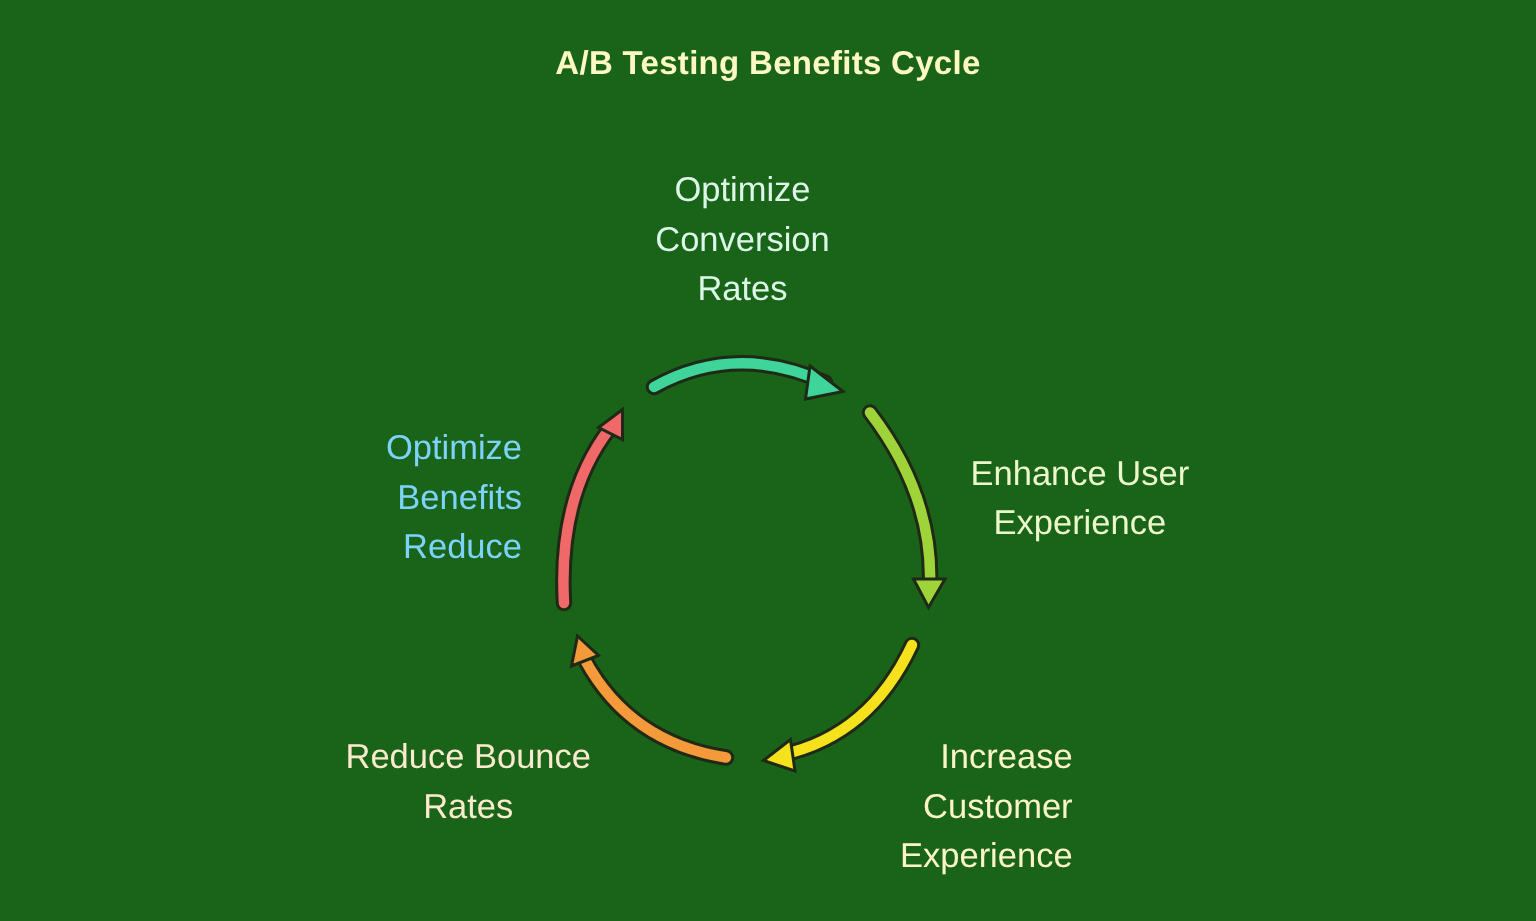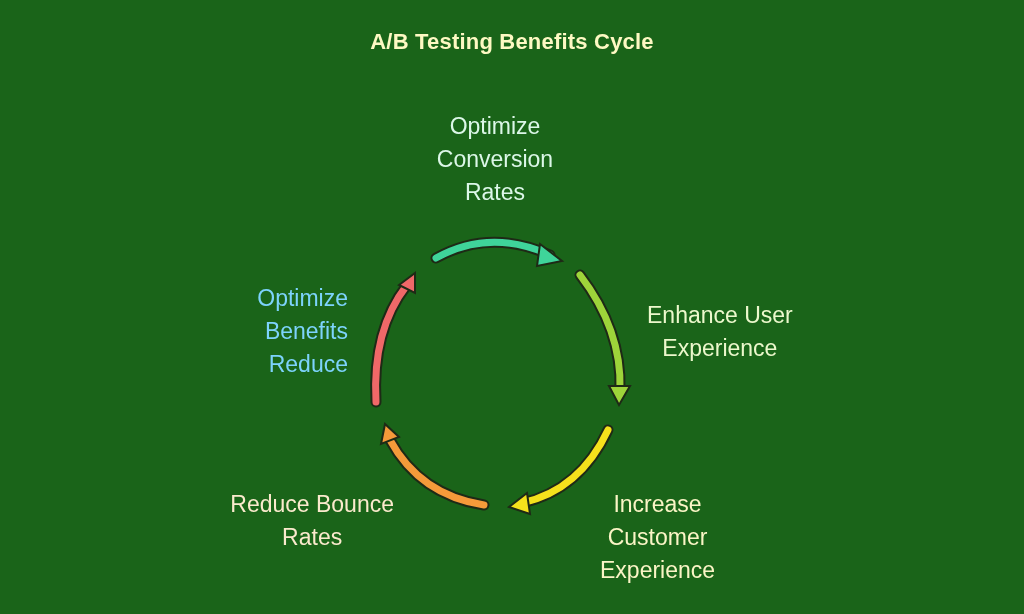--- a/index.html
+++ b/index.html
@@ -48,21 +48,21 @@
   <span>Optimize</span>
   <span>Conversion</span>
   <span>Rates</span>
 </div>
 
 <div class="label" style="left: 647px; top: 299px; text-align: center; color: rgb(236, 248, 204);">
   <span>Enhance User</span>
   <span>Experience</span>
 </div>
 
-<div class="label" style="left: 600px; top: 488px; text-align: center; color: rgb(251, 245, 198);">
+<div class="label" style="left: 600px; top: 488px; text-align: right; color: rgb(251, 245, 198);">
   <span>Increase</span>
   <span>Customer</span>
   <span>Experience</span>
 </div>
 
 <div class="label" style="right: 630px; top: 488px; text-align: center; color: rgb(251, 234, 205);">
   <span>Reduce Bounce</span>
   <span>Rates</span>
 </div>
 

